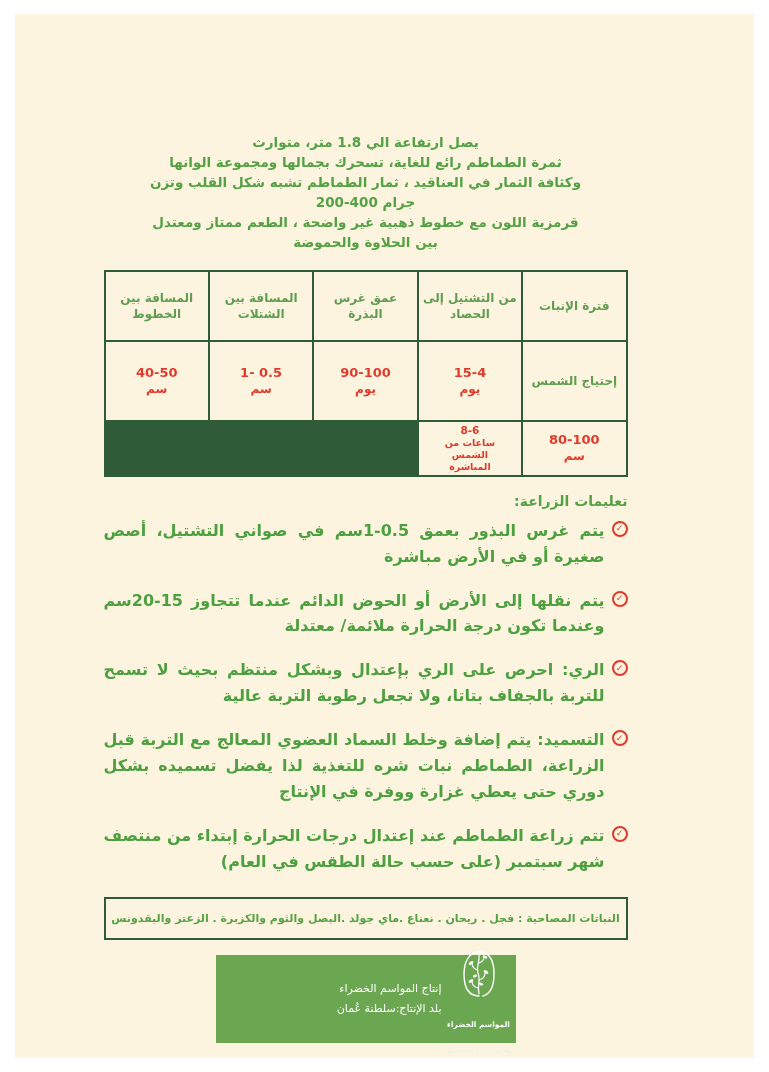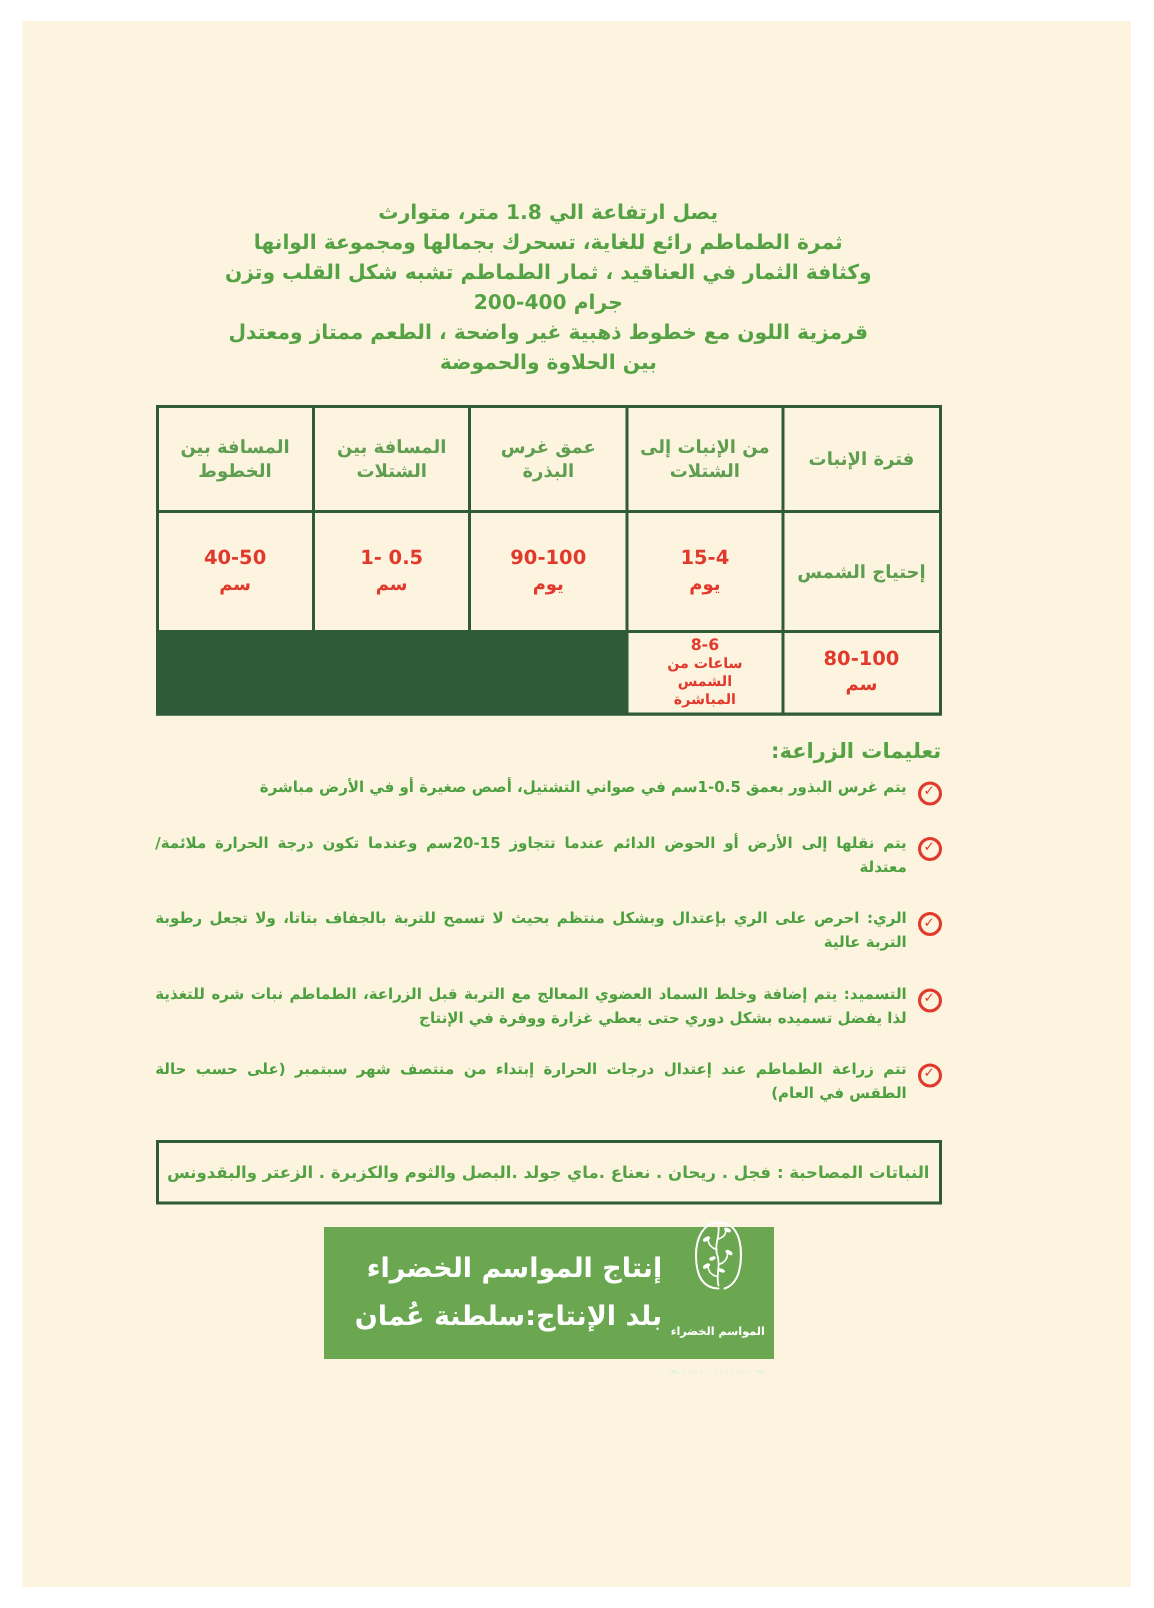--- a/index.html
+++ b/index.html
@@ -49,21 +49,21 @@
     font-weight:bold;font-size:14px;margin-bottom:9px;color:#55a245;
   }
   .instr-item{display:flex;gap:7px;margin-bottom:18px;align-items:flex-start;}
   .check-icon{
     flex:0 0 auto;width:12px;height:12px;margin-top:3px;
     border:2px solid #e13a2c;border-radius:50%;
     display:flex;align-items:center;justify-content:center;
     color:#e13a2c;font-size:9px;font-weight:bold;line-height:1;
   }
   .instr-item .txt{
-    flex:1;font-weight:bold;font-size:10px;line-height:1.62;
+    flex:1;font-weight:bold;font-size:16px;line-height:1.62;
     text-align:justify;color:#4da03f;
   }
   
   .companion{
     margin-top:22px;border:2px solid #2f5b38;background:#fdf4df;
     padding:13px 0;text-align:center;
     color:#55a245;font-weight:bold;font-size:11px;
   }
   
   .footer{
@@ -74,42 +74,42 @@
     flex:0 0 74px;display:flex;flex-direction:column;align-items:center;
     padding-top:6px;
     gap:20px;
   }
   .footer .logo-caption-ar{color:#ffffff;font-weight:bold;font-size:7.5px;margin-top:2px;}
   .footer .logo-caption-en{
     color:#e8f2df;font-size:4px;letter-spacing:1px;display:flex;align-items:center;gap:2px;
   }
   .leaf-flourish{display:inline-block;width:7px;height:3px;background:#e8f2df;border-radius:0 100% 0 100%;}
   .footer .text-col{
-    flex:1;color:#ffffff;font-weight:bold;font-size:18px;line-height:1.8;
+    flex:1;color:#ffffff;font-weight:normal;font-size:11px;line-height:1.8;
     text-align:right;padding-left:14px;
   }
 </style>
 </head>
 <body>
 
 <div class="sheet">
   <div class="content">
 
     <div class="description">
       <div>يصل ارتفاعة الي 1.8 متر، متوارث</div>
       <div>ثمرة الطماطم رائع للغاية، تسحرك بجمالها ومجموعة الوانها</div>
       <div>وكثافة الثمار في العناقيد ، ثمار الطماطم تشبه شكل القلب وتزن</div>
       <div class="num-line">200-400 جرام</div>
       <div>قرمزية اللون مع خطوط ذهبية غير واضحة ، الطعم ممتاز ومعتدل</div>
       <div>بين الحلاوة والحموضة</div>
     </div>
 
     <div class="ptable">
       <div class="cell hcell">فترة الإنبات</div>
-      <div class="cell hcell">من الإنبات إلى الشتلات</div>
+      <div class="cell hcell">من التشتيل إلى الحصاد</div>
       <div class="cell hcell">عمق غرس البذرة</div>
       <div class="cell hcell">المسافة بين الشتلات</div>
       <div class="cell hcell">المسافة بين الخطوط</div>
       <div class="cell hcell">إحتياج الشمس</div>
 
       <div class="cell vcell">
         <div class="num">15-4</div>
         <div class="unit">يوم</div>
       </div>
       <div class="cell vcell">

